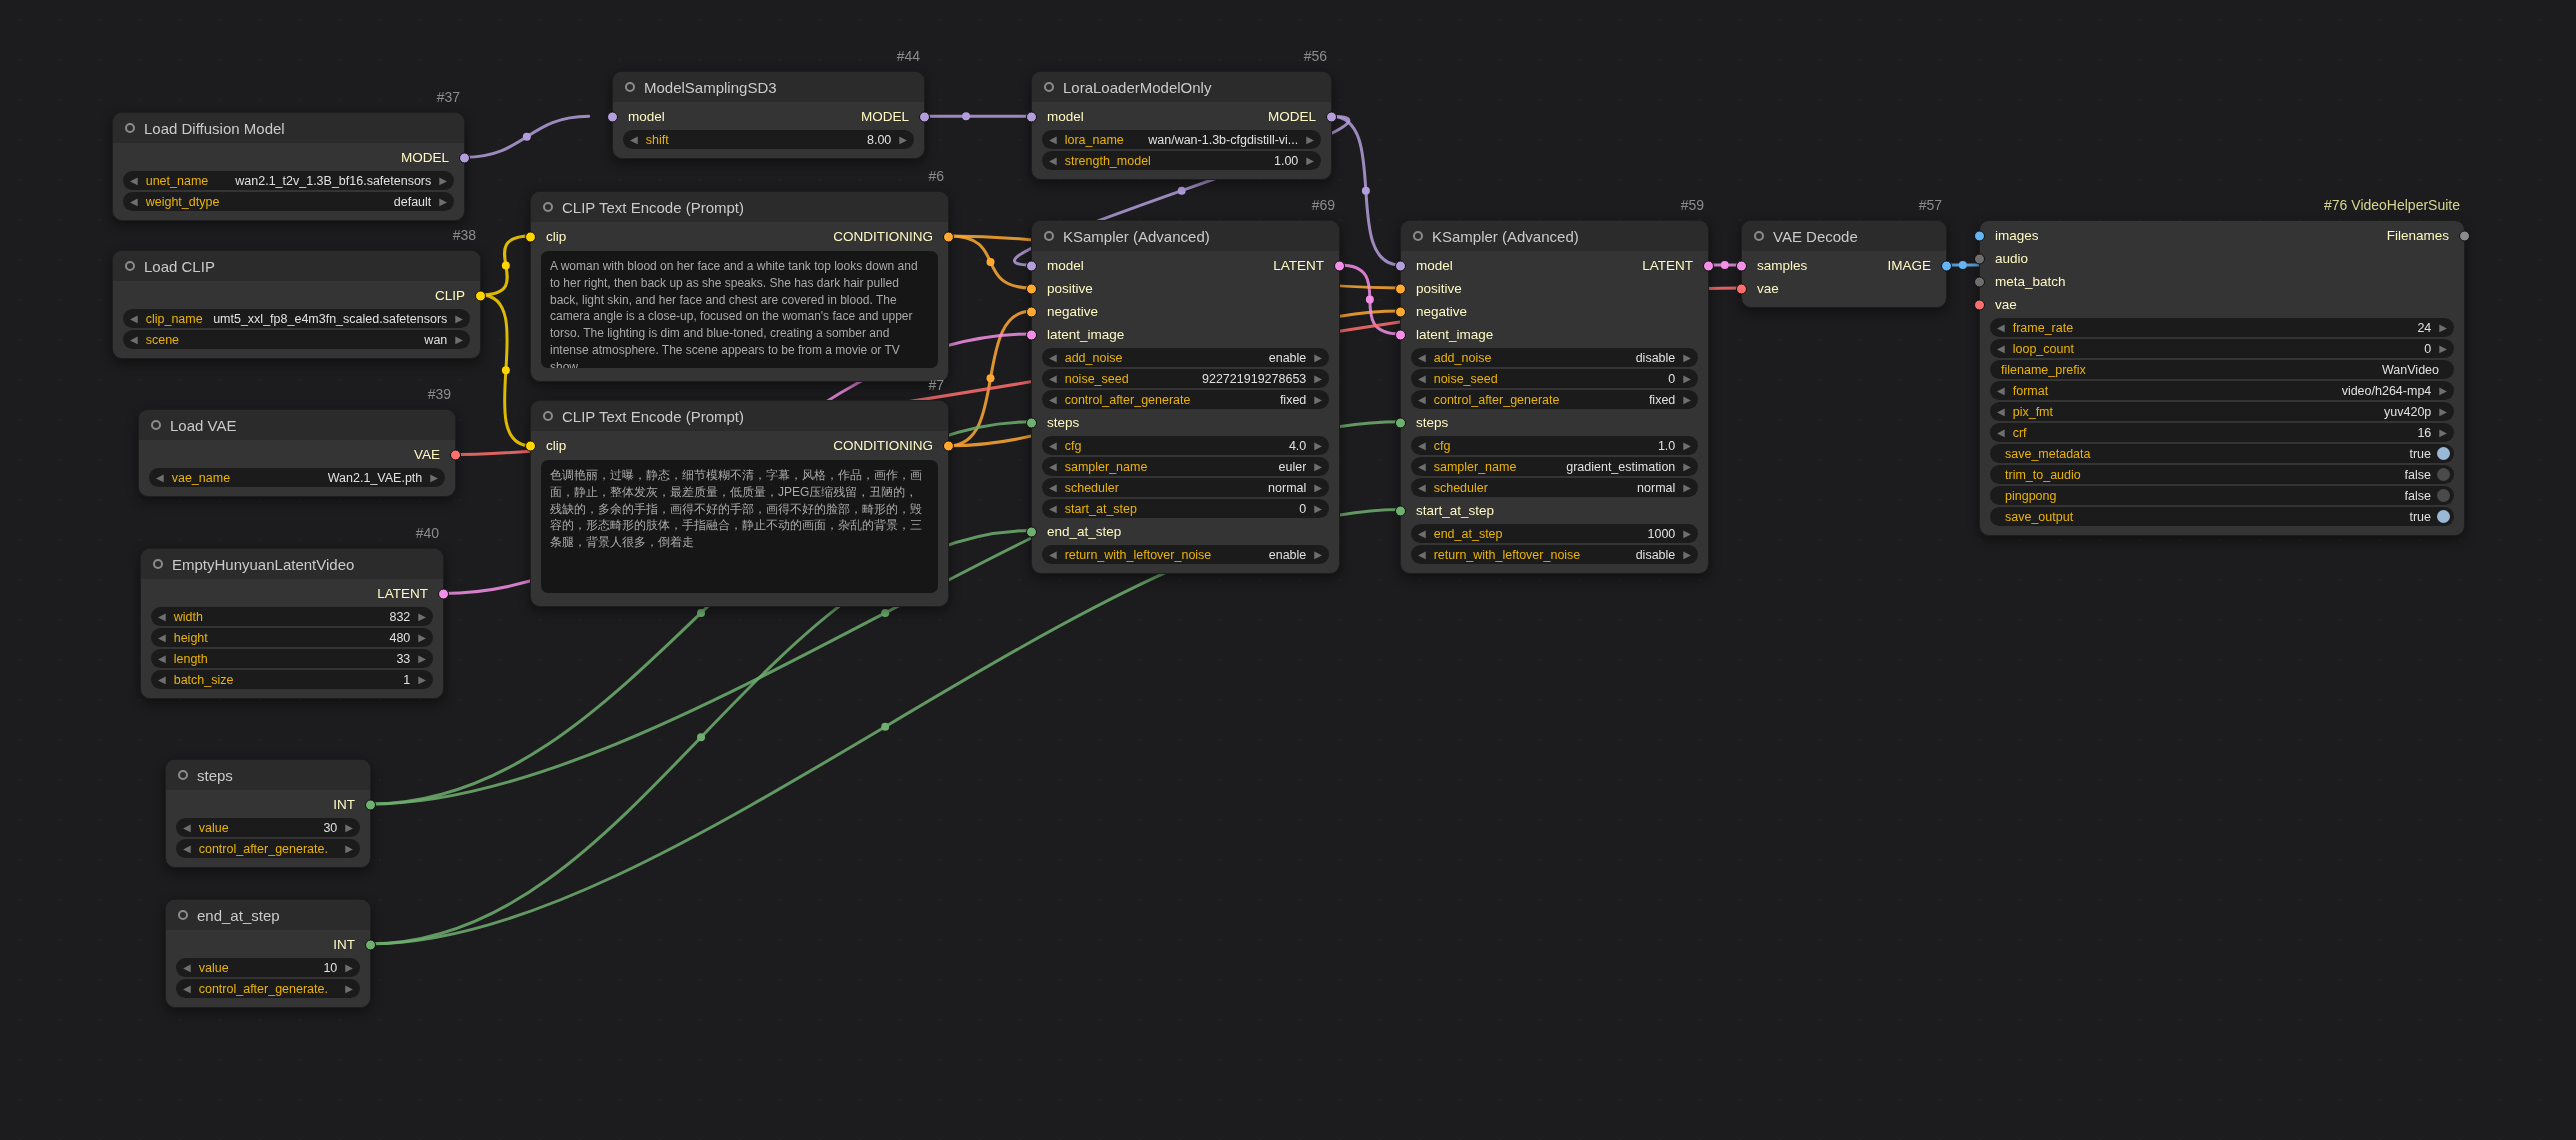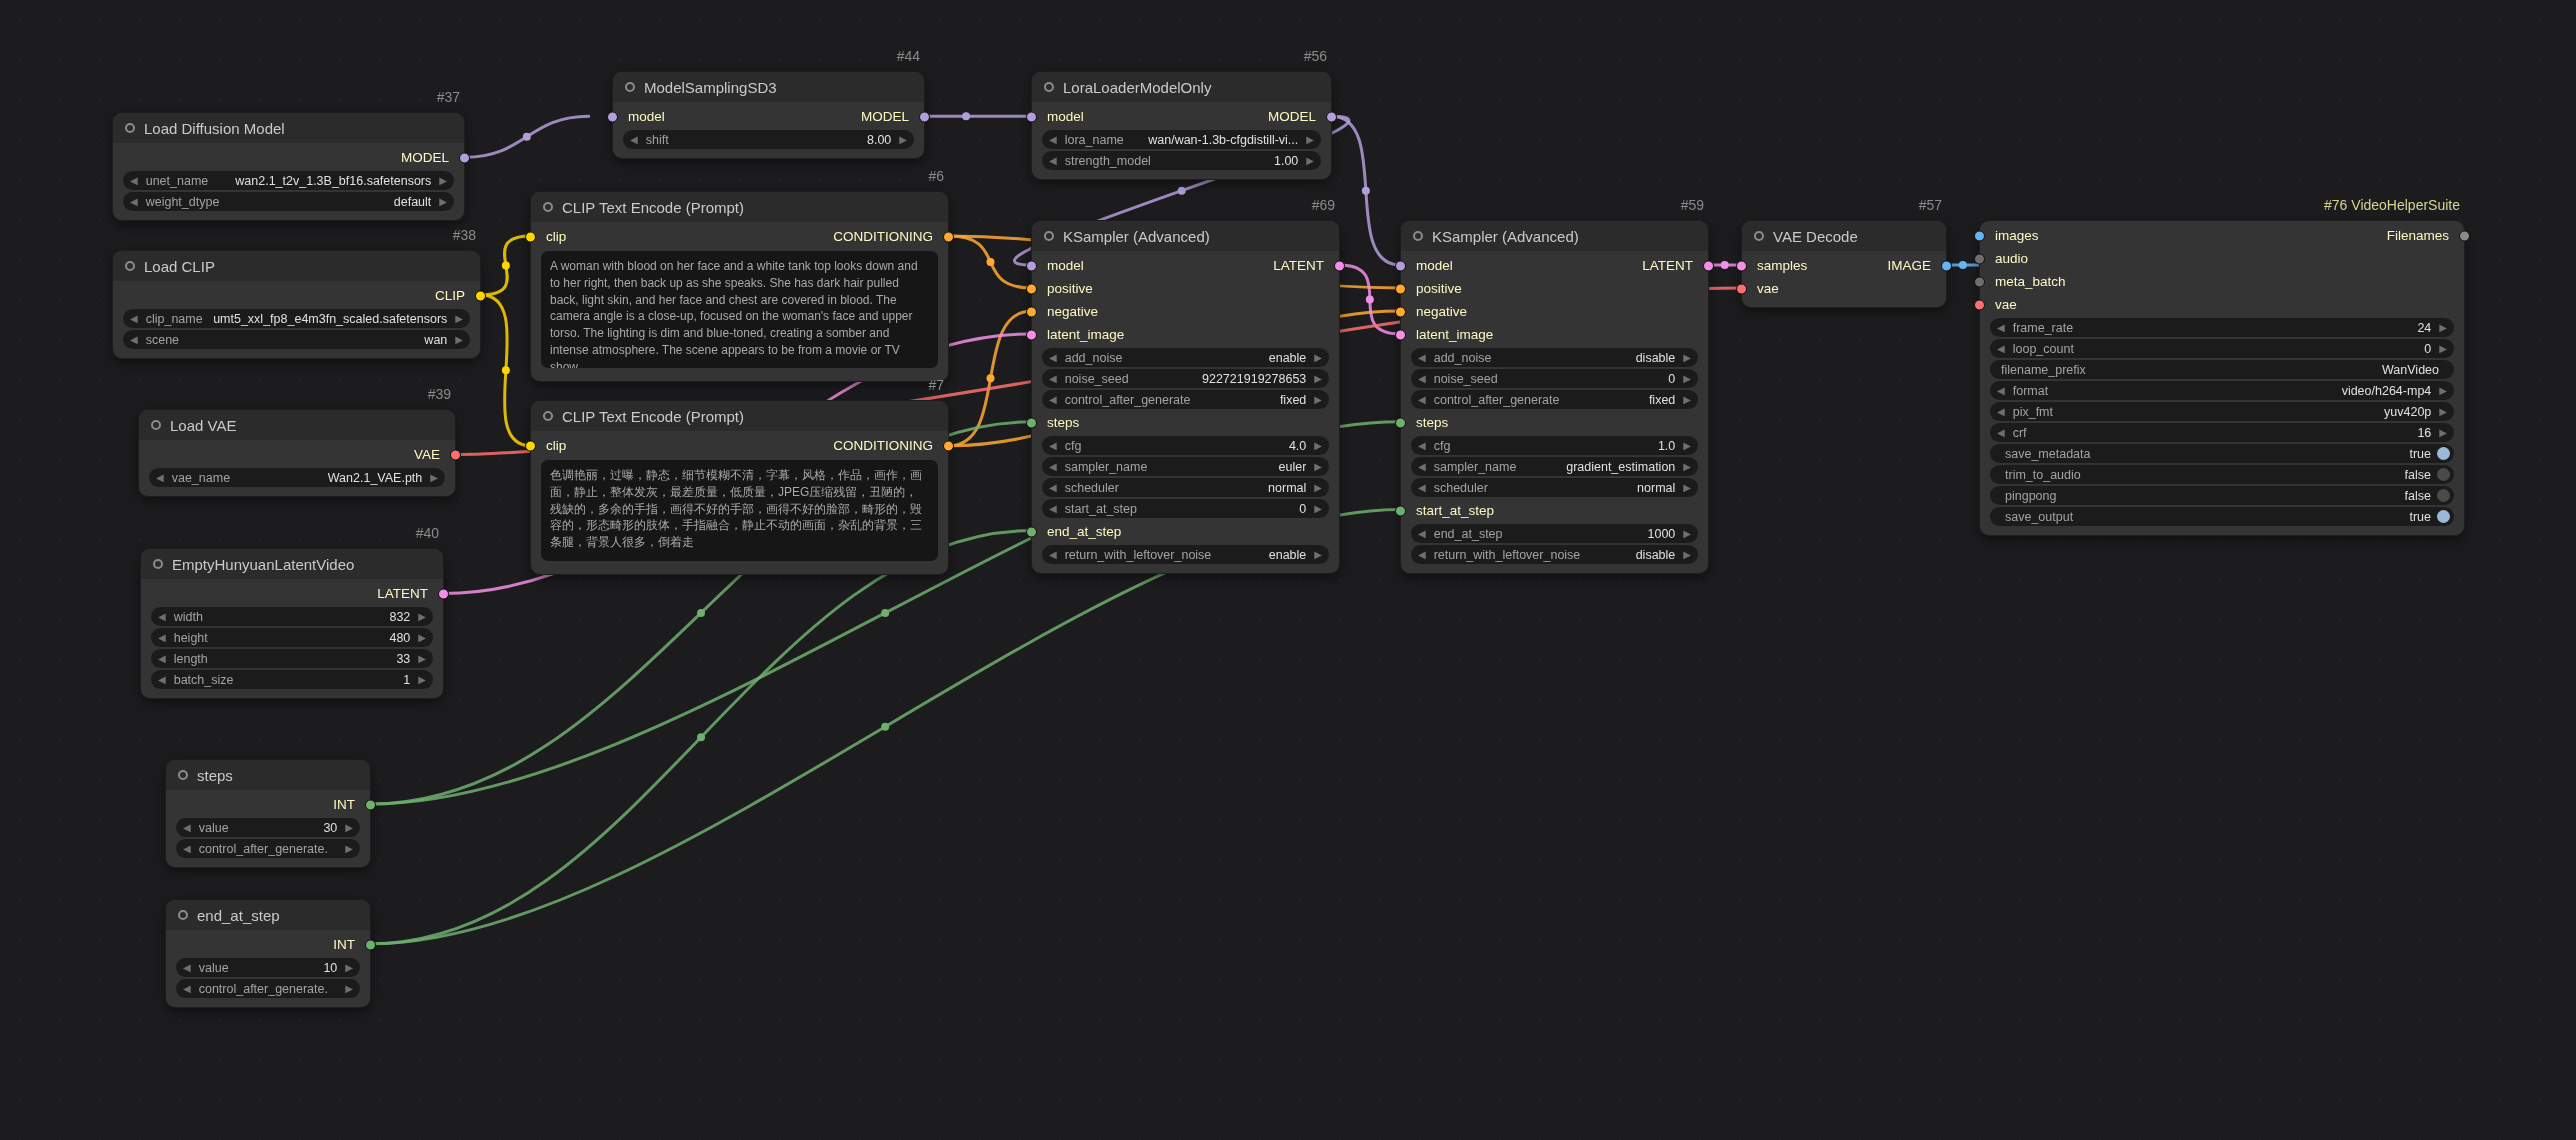--- a/index.html
+++ b/index.html
@@ -52,21 +52,21 @@
   .outl   { margin-left:auto; margin-right:15px; }
 
   .widget {
     height:19px; margin:2px 10px;
     background:#1b1b1b; border-radius:10px;
     display:flex; align-items:center;
     padding:0 7px; font-size:12.5px;
     overflow:hidden;
   }
   .widget .arrow { color:#6f6f6f; font-size:10px; flex:none; cursor:pointer; }
-  .wlabel { color:#a3a3a3; margin:8px 8px; flex:none; }
+  .wlabel { color:#eab308; margin:8px 8px; flex:none; }
   .wvalue { color:#e0e0e0; margin-left:auto; margin-right:8px; text-align:right;
             overflow:hidden; text-overflow:ellipsis; white-space:nowrap; }
   .widget.field .wlabel { margin-left:4px; }
   .widget.toggle .wvalue { margin-right:6px; }
   .knob { width:13px; height:13px; border-radius:50%; flex:none; margin-right:-3px; }
   .knob.on  { background:#9ab8d8; }
   .knob.off { background:#4a4a4a; }
 
   .ntext {
     margin:3px 10px 6px; background:#161616;
@@ -316,21 +316,21 @@
         <span class="tdot"></span>
         <span class="ttext">CLIP Text Encode (Prompt)</span>
       </div>
       <div class="nbody">
         <div class="srow">
           <span class="dot in" style="background: rgb(255, 213, 0);"></span>
           <span class="slabel">clip</span>
           <span class="slabel outl">CONDITIONING</span>
           <span class="dot out" style="background: rgb(255, 169, 49);"></span>
         </div>
-        <div class="ntext" style="height: 101px;">色调艳丽，过曝，静态，细节模糊不清，字幕，风格，作品，画作，画面，静止，整体发灰，最差质量，低质量，JPEG压缩残留，丑陋的，残缺的，多余的手指，画得不好的手部，画得不好的脸部，畸形的，毁容的，形态畸形的肢体，手指融合，静止不动的画面，杂乱的背景，三条腿，背景人很多，倒着走</div>
+        <div class="ntext" style="height: 133px;">色调艳丽，过曝，静态，细节模糊不清，字幕，风格，作品，画作，画面，静止，整体发灰，最差质量，低质量，JPEG压缩残留，丑陋的，残缺的，多余的手指，画得不好的手部，画得不好的脸部，畸形的，毁容的，形态畸形的肢体，手指融合，静止不动的画面，杂乱的背景，三条腿，背景人很多，倒着走</div>
       </div>
     </div>
     <div class="node" style="left: 1031px; top: 71px; width: 301px;">
       <div class="badge">#56</div>
       <div class="ntitle">
         <span class="tdot"></span>
         <span class="ttext">LoraLoaderModelOnly</span>
       </div>
       <div class="nbody">
         <div class="srow">

